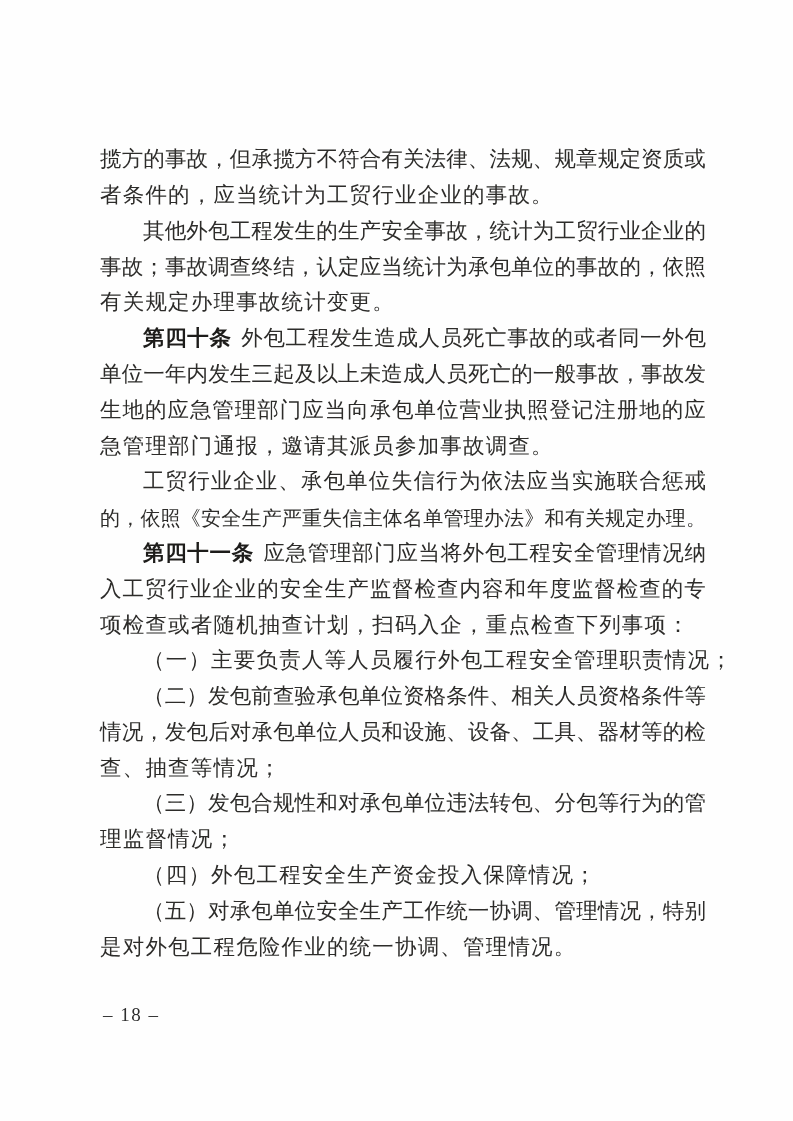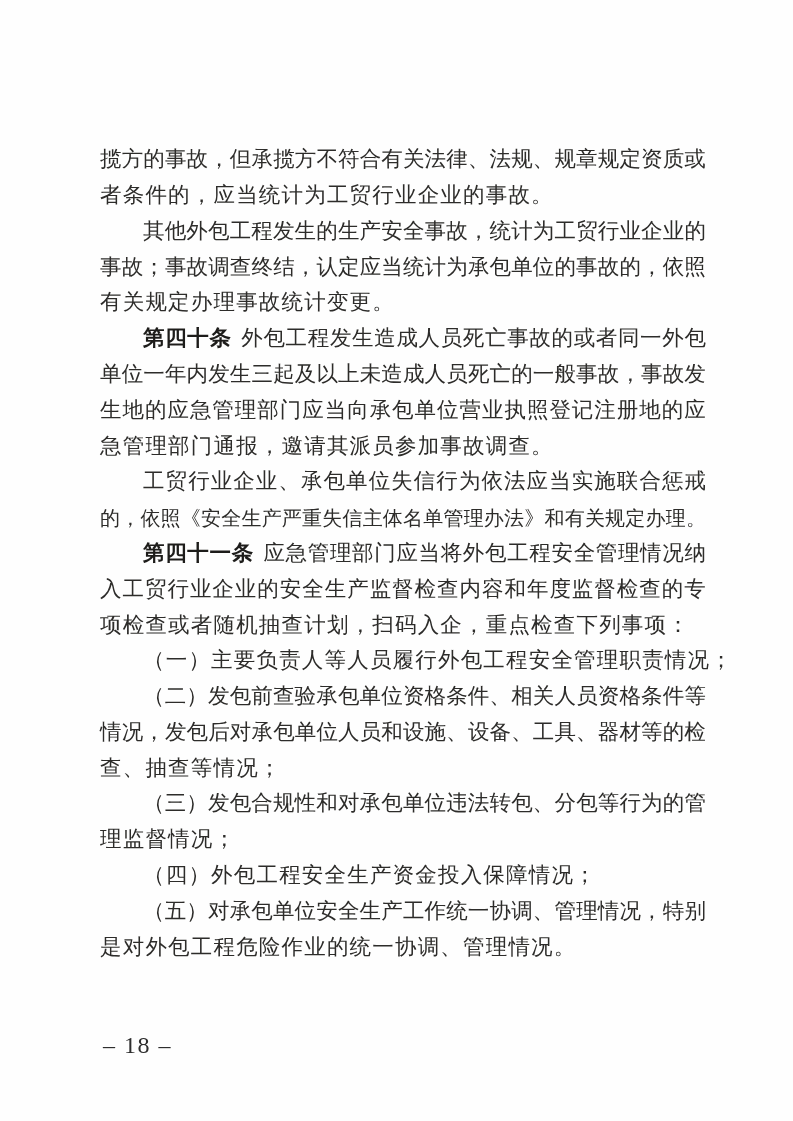--- a/index.html
+++ b/index.html
@@ -50,25 +50,24 @@
   }
   .gap {
     display: inline-block;
     width: 9px;
     flex: 0 0 9px;
   }
   .page-number {
     position: absolute;
     left: 103px;
     top: 1004px;
-    font-size: 24px;
+    font-size: 19px;
     letter-spacing: 1.5px;
     color: #2e2e2e;
     font-family: "Liberation Serif", serif;
-    margin-top: 28px;
   }
 </style>
 </head>
 <body>
 
 <div class="page">
   <div class="text-block">
       <div class="line justify">
         <span class="ch">揽</span>
         <span class="ch">方</span>

